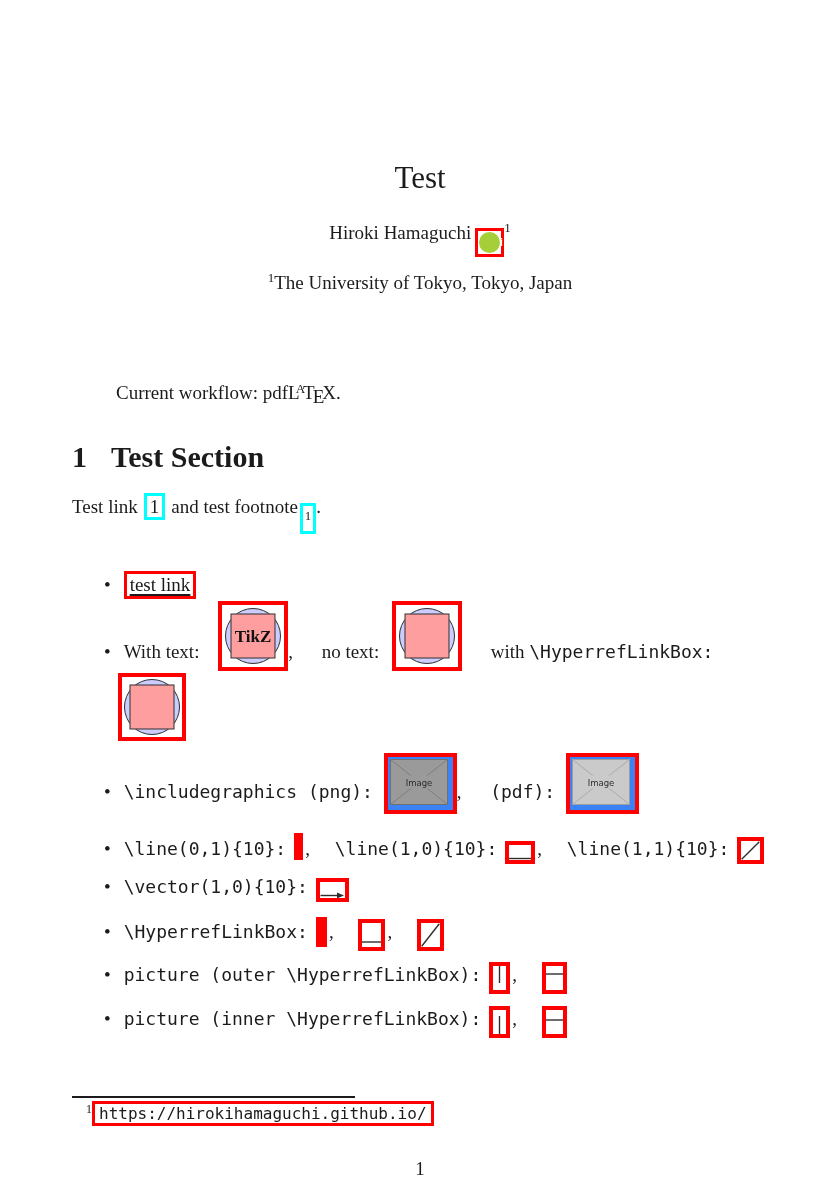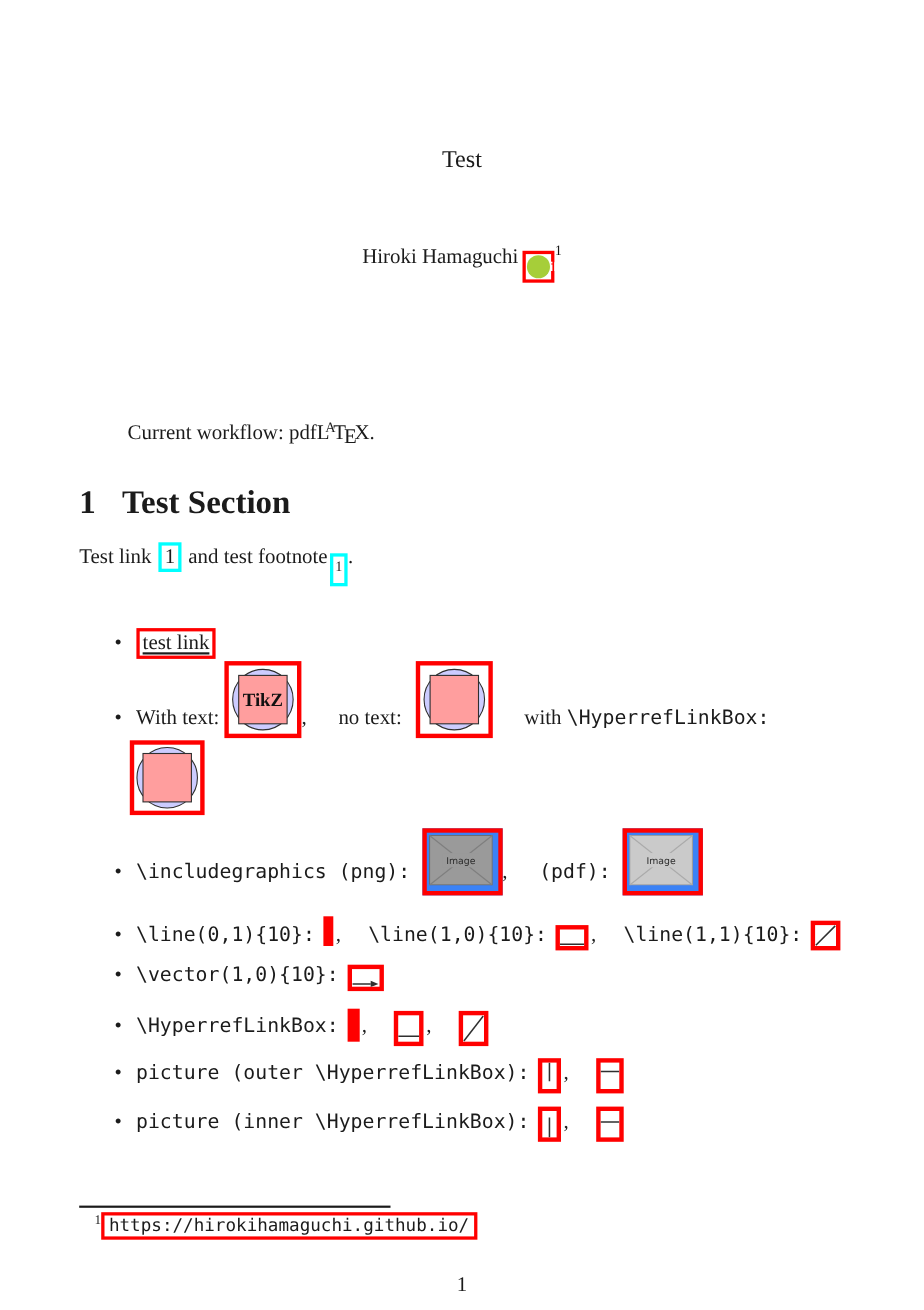--- a/index.html
+++ b/index.html
@@ -2,21 +2,21 @@
 <html><head>
 <meta charset="utf-8">
 <style>
   html,body { margin:0; padding:0; background:#e8e8e8; }
   .page {
     position:relative; width:840px; height:1191px; margin:0 auto;
     background:#ffffff; overflow:hidden;
     font-family:"Liberation Serif", serif; color:#1b1b1b;
   }
   .center { position:absolute; left:0; right:0; text-align:center; }
-  .title { top:132px; font-size:22px; }
+  .title { top:160px; font-size:31px; }
   .author-line { top:220px; font-size:19px; }
   .affiliation { top:270px; font-size:19px; }
   .sup { font-size:13px; vertical-align:7px; }
   .workflow { position:absolute; top:381px; left:116px; font-size:19px; }
   .latex-a { display:inline-block; font-size:13px; vertical-align:6px; margin-left:-4px; margin-right:-2px; }
   .latex-e { display:inline-block; vertical-align:-4px; margin-left:-2px; margin-right:-2px; }
   .section-heading { position:absolute; top:440px; left:72px; font-size:30px; font-weight:bold; }
   .section-heading .num { margin-right:24px; }
   .intro { position:absolute; top:496px; left:72px; font-size:19px; }
   .mono { font-family:"DejaVu Sans Mono", monospace; font-size:18px; }
@@ -70,40 +70,43 @@
 <div class="page">
 
   <div class="center title">Test</div>
 
   <div class="center author-line">
     <span>Hiroki Hamaguchi</span><span class="orcid-box"><span class="orcid-icon">
           <span class="orcid-id">iD</span>
         </span></span><span class="sup">1</span>
   </div>
 
+  <div class="center affiliation">
+    <span class="sup">1</span><span>The University of Tokyo, Tokyo, Japan</span>
+  </div>
 
   <div class="workflow">
     <span>Current workflow: pdf</span><span><span>L</span><span class="latex-a">A</span><span>T</span><span class="latex-e">E</span><span>X</span></span><span>.</span>
   </div>
 
   <div class="section-heading">
     <span class="num">1</span><span>Test Section</span>
   </div>
 
   <div class="intro">
     <span>Test link</span><span class="cyanbox">1</span><span>and test footnote</span><span class="cyanbox-sup"><span class="supd">1</span></span><span>.</span>
   </div>
 
   <div class="li" style="top:574px">
     <span class="bullet">•</span><span class="redbox-text"><span class="underlined">test link</span></span>
   </div>
 
   <div class="li" style="top:601px">
     <span class="bullet">•</span><span>With text:</span>
-    <span class="figbox" style=""><svg width="58" height="58">
+    <span class="figbox" style="margin-left:14px"><svg width="58" height="58">
           <circle class="tikz-circle" cx="29" cy="29" r="27.5"></circle>
           <rect class="tikz-square" x="7" y="7" width="44" height="44"></rect>
           <text class="tikz-label" x="29" y="35" text-anchor="middle">TikZ</text>
         </svg></span><span>,</span>
     <span class="gap24">no text:</span>
     <span class="figbox" style="margin-left:8px"><svg width="58" height="58">
           <circle class="tikz-circle" cx="29" cy="29" r="27.5"></circle>
           <rect class="tikz-square" x="7" y="7" width="44" height="44"></rect>
         </svg></span>
     <span class="gap24">with</span>

